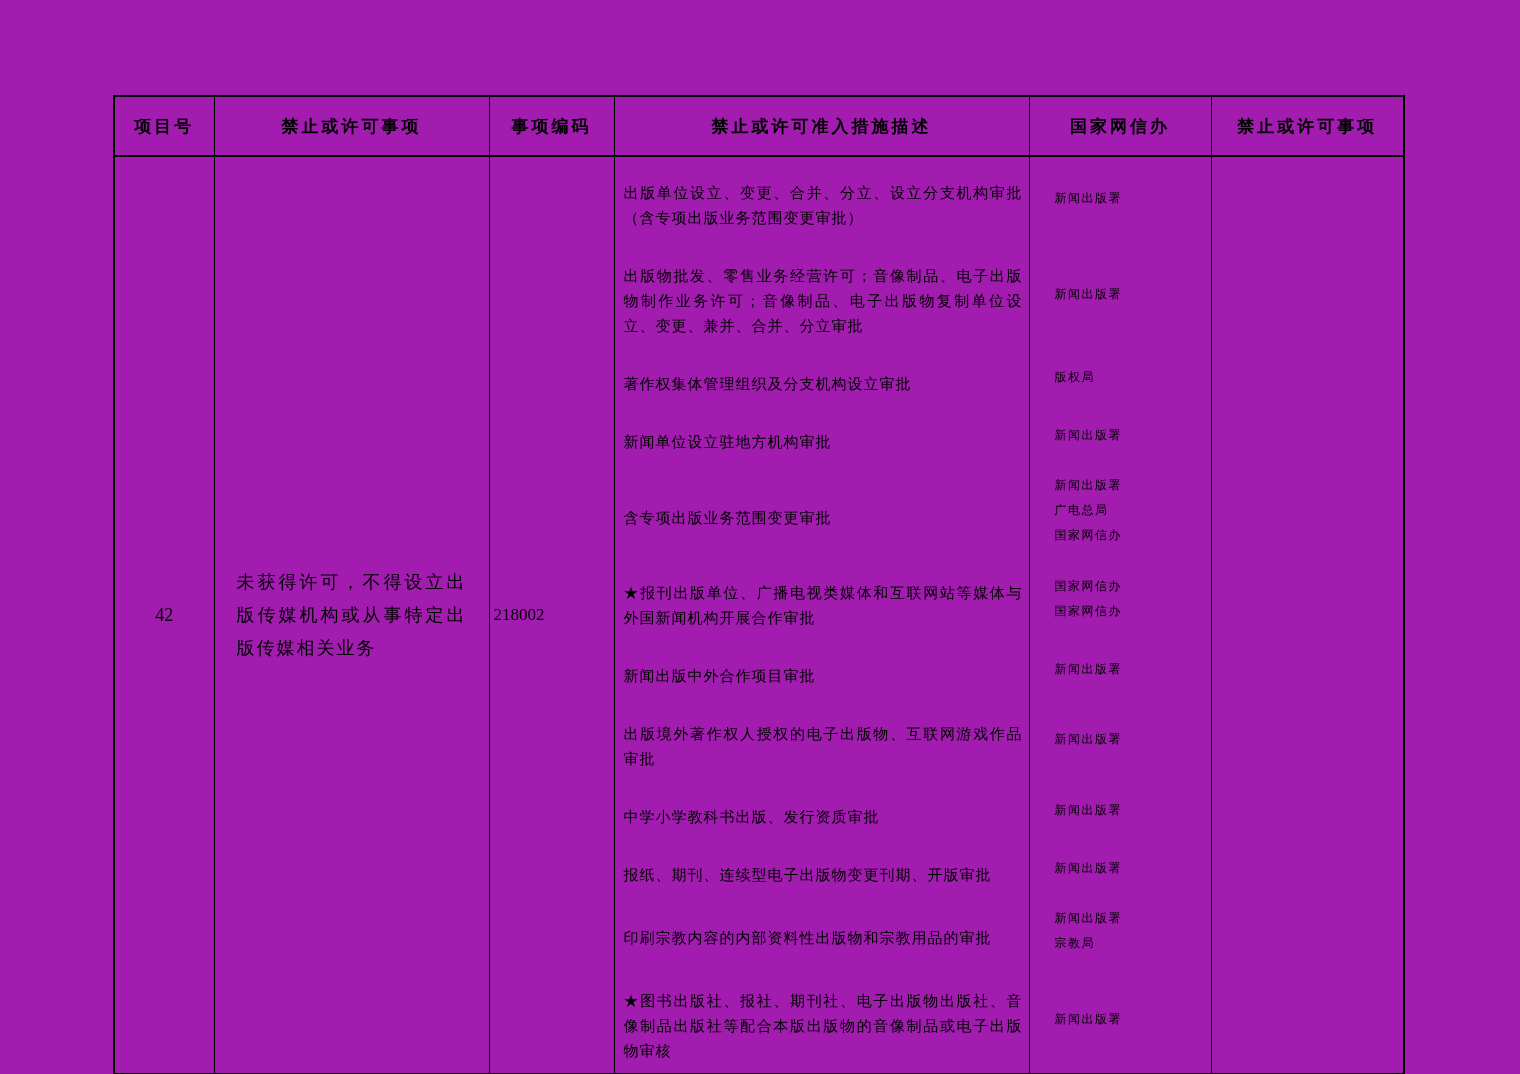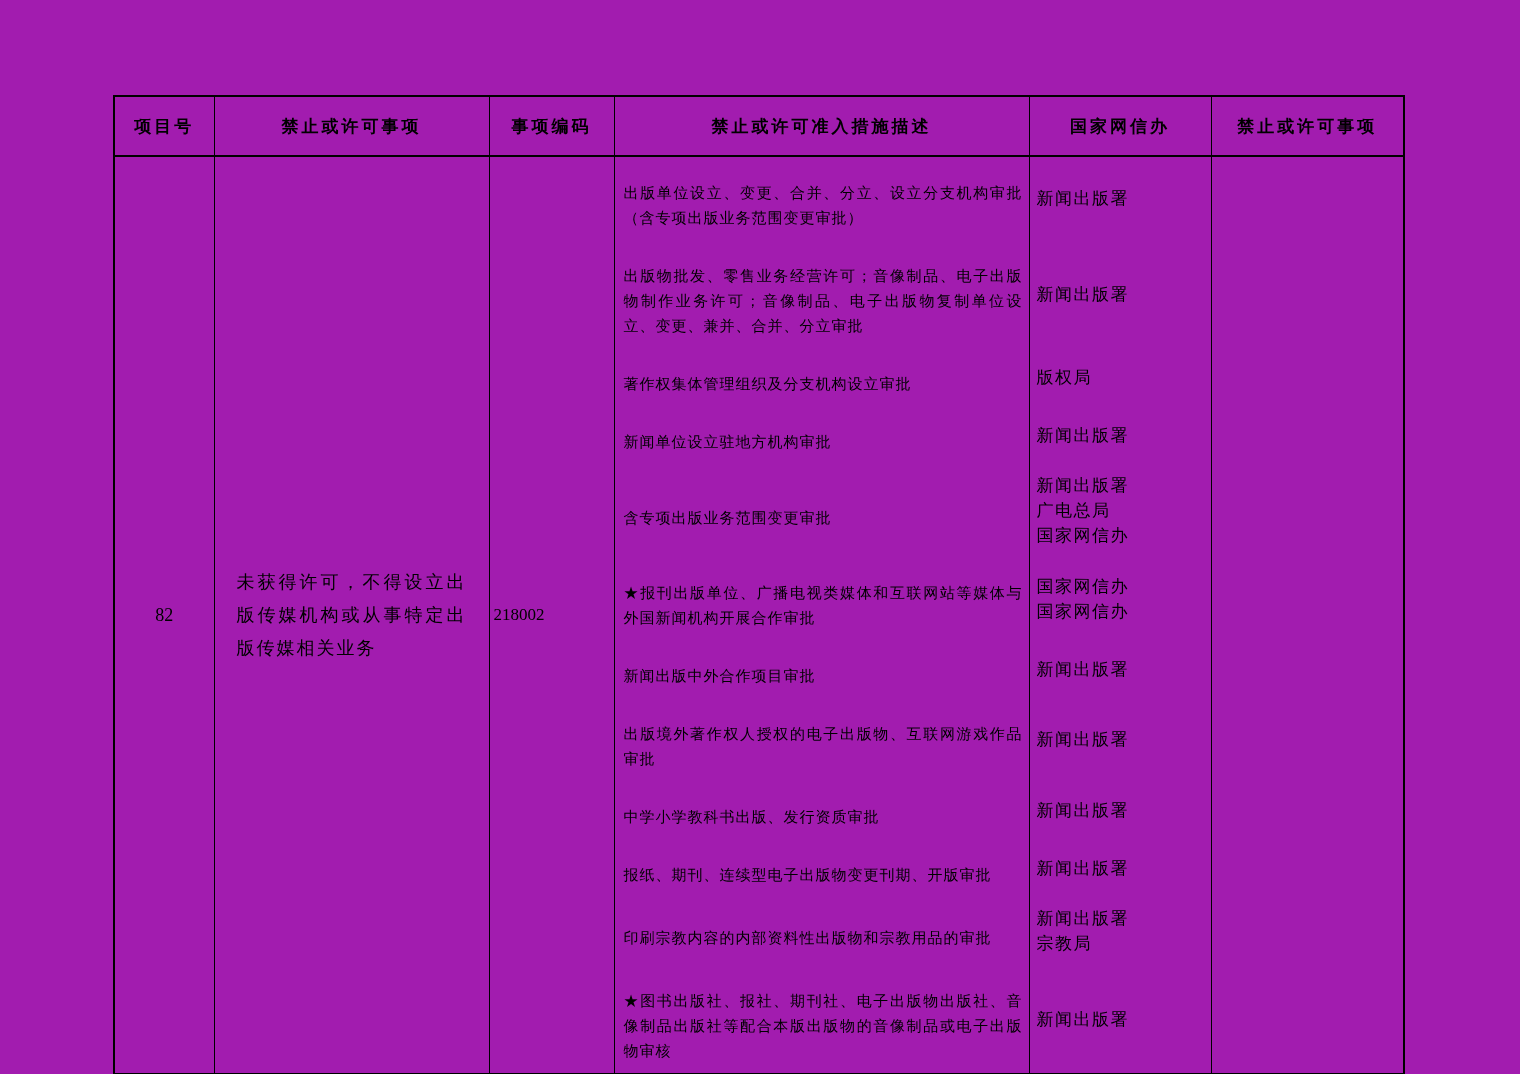--- a/index.html
+++ b/index.html
@@ -59,23 +59,23 @@
     margin-left: 32px;
   }
   td.c-desc {
     font-size: 15px;
     line-height: 25px;
     padding: 24px 6px 9px 9px;
     text-align: justify;
     letter-spacing: 1px;
   }
   td.c-dept {
-    font-size: 17px;
+    font-size: 12px;
     line-height: 25px;
-    padding: 9px 4px 9px 7px;
+    padding: 9px 4px 9px 25px;
     letter-spacing: 1.5px;
     margin-left: 8px;
   }
   td.c-local { }
   .page-number {
     position: absolute;
     top: 980px;
     left: 0;
     width: 100%;
     text-align: center;
@@ -102,21 +102,21 @@
         <th>项目号</th>
         <th>禁止或许可事项</th>
         <th>事项编码</th>
         <th>禁止或许可准入措施描述</th>
         <th>国家网信办</th>
         <th>禁止或许可事项</th>
       </tr>
     </thead>
     <tbody id="tbody">
         <tr>
-          <td class="c-itemno" rowspan="12">82</td>
+          <td class="c-itemno" rowspan="12">42</td>
           <td class="c-item" rowspan="12">未获得许可，不得设立出版传媒机构或从事特定出版传媒相关业务</td>
           <td class="c-code" rowspan="12">218002</td>
           <td class="c-desc">出版单位设立、变更、合并、分立、设立分支机构审批（含专项出版业务范围变更审批）</td>
           <td class="c-dept">
             <div>新闻出版署</div>
           </td>
           <td class="c-local" rowspan="12"></td>
         </tr>
         <tr>
           <td class="c-desc">出版物批发、零售业务经营许可；音像制品、电子出版物制作业务许可；音像制品、电子出版物复制单位设立、变更、兼并、合并、分立审批</td>

